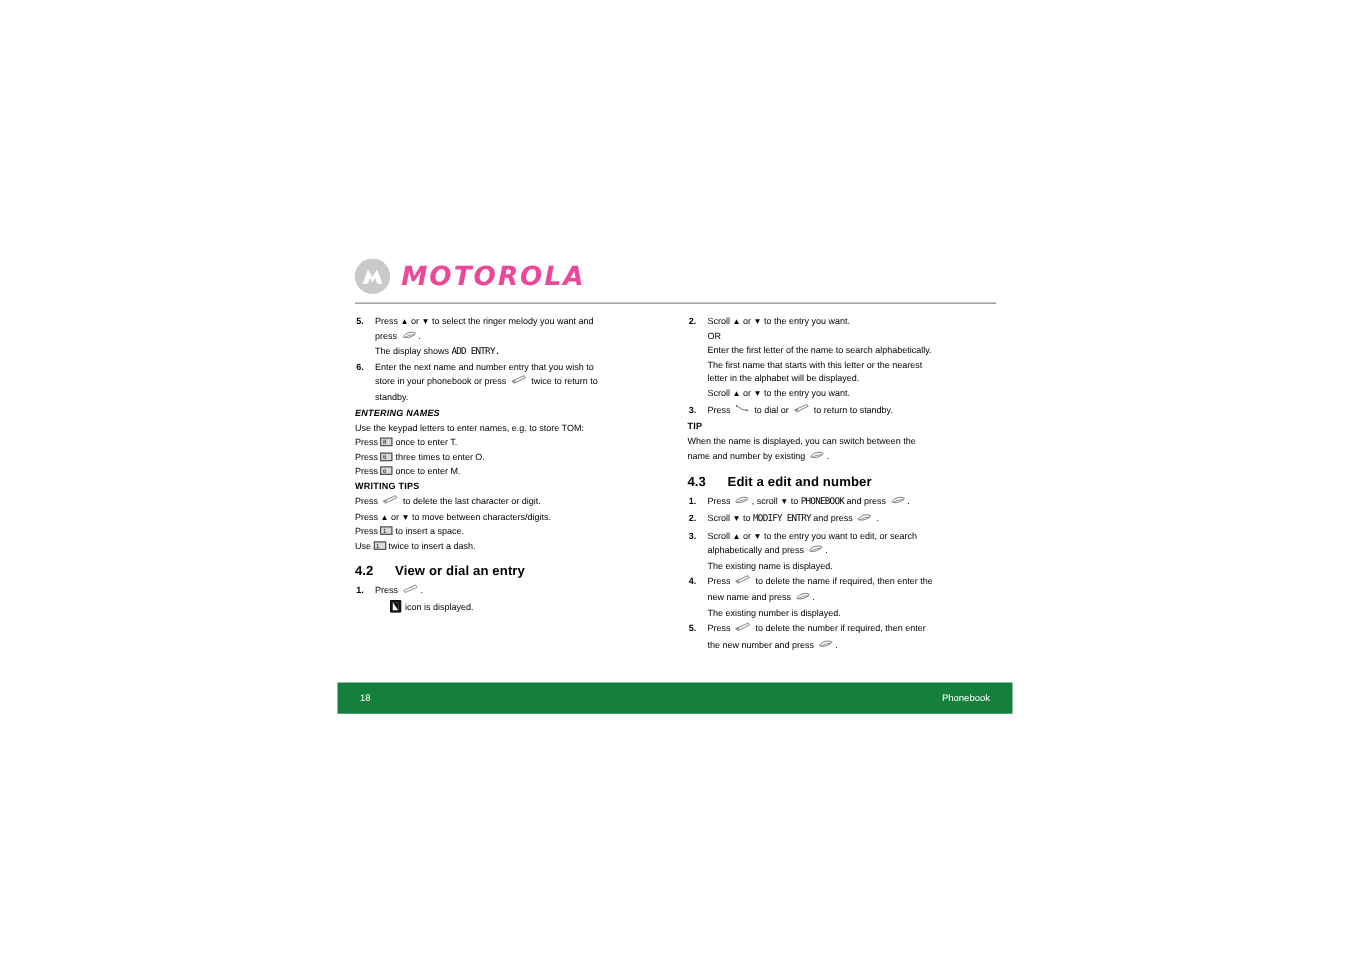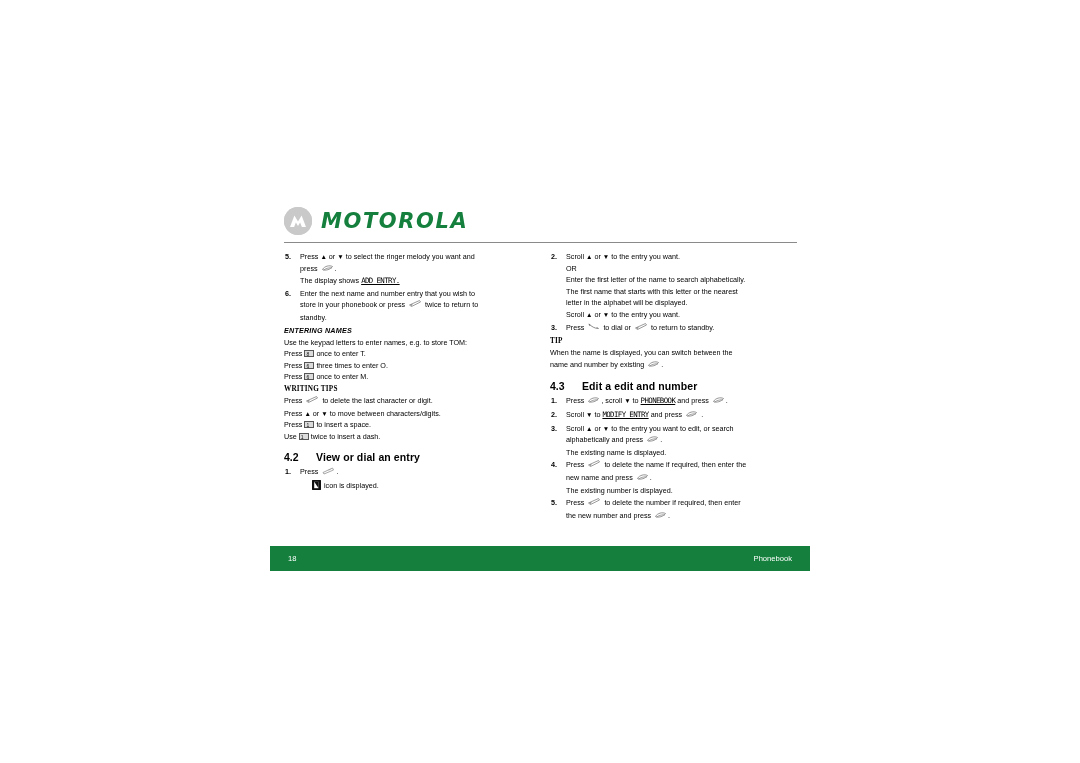--- a/index.html
+++ b/index.html
@@ -40,21 +40,21 @@
     flex: 0 0 auto;
   }
   .logo-mark svg { display: block; }
   .logo-word {
     margin-left: 9px;
     font-family: "DejaVu Sans", sans-serif;
     font-weight: bold;
     font-style: italic;
     font-size: 21px;
     letter-spacing: 1.6px;
-    color: #15803d;
+    color: #ec4899;
     line-height: 1;
   }
 
   
   .header-rule {
     margin-left: 14px;
     margin-right: 13px;
     border-top: 1px solid #8a8a8a;
     height: 0;
     font-size: 0;
@@ -100,21 +100,21 @@
 
   
   .caption {
     font-size: 7.2px;
     font-weight: bold;
     font-style: italic;
     line-height: 12px;
     margin-top: 0;
     letter-spacing: 0.2px;
   }
-  .caption.upright { font-style: normal; font-family: Liberation Serif, serif; }
+  .caption.upright { font-style: normal; }
   .ital-line {
     font-size: 7.2px;
     line-height: 11.6px;
   }
 
   
   .h2 {
     display: flex;
     align-items: center;
     font-size: 10.5px;
@@ -124,21 +124,20 @@
   }
   .h2 .h2num { width: 32px; flex: 0 0 auto; }
   .h2 .h2txt { letter-spacing: 0.1px; }
 
   
   .lcd {
     font-family: "DejaVu Sans Mono", monospace;
     font-size: 7.4px;
     letter-spacing: -0.6px;
     font-stretch: condensed;
-    text-decoration: underline;
   }
 
   
   .key {
     display: inline-block;
     vertical-align: -1px;
     margin: 0 1px;
   }
   .keycap {
     display: inline-block;

